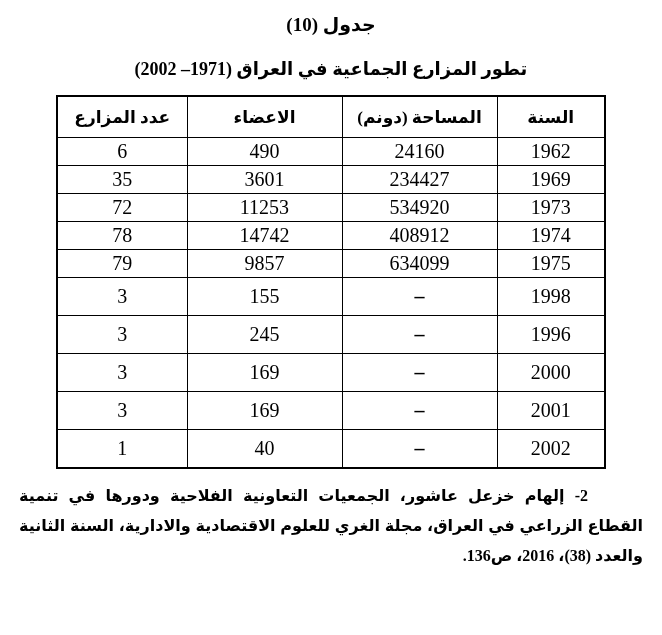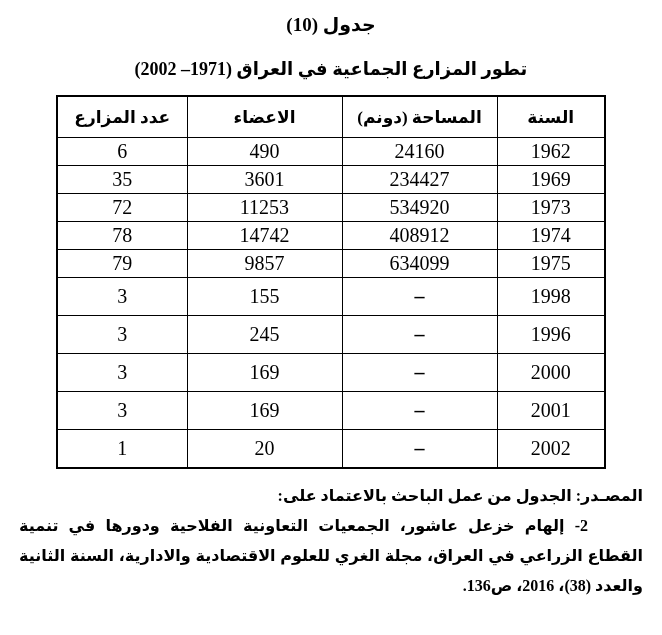--- a/index.html
+++ b/index.html
@@ -142,24 +142,23 @@
       </tr>
       <tr class="r-tall">
         <td>2001</td>
         <td class="dash-cell">–</td>
         <td>169</td>
         <td>3</td>
       </tr>
       <tr class="r-tall">
         <td>2002</td>
         <td class="dash-cell">–</td>
-        <td>20</td>
+        <td>40</td>
         <td>1</td>
       </tr>
     </tbody>
   </table>
 
   <div class="footnotes">
-    <p class="source">المصـدر: الجدول من عمل الباحث بالاعتماد على:</p>
     <p class="ref">2- إلهام خزعل عاشور، الجمعيات التعاونية الفلاحية ودورها في تنمية القطاع الزراعي في العراق، مجلة الغري للعلوم الاقتصادية والادارية، السنة الثانية والعدد (38)، 2016، ص136.</p>
   </div>
 
 </div>
 
 </body></html>

